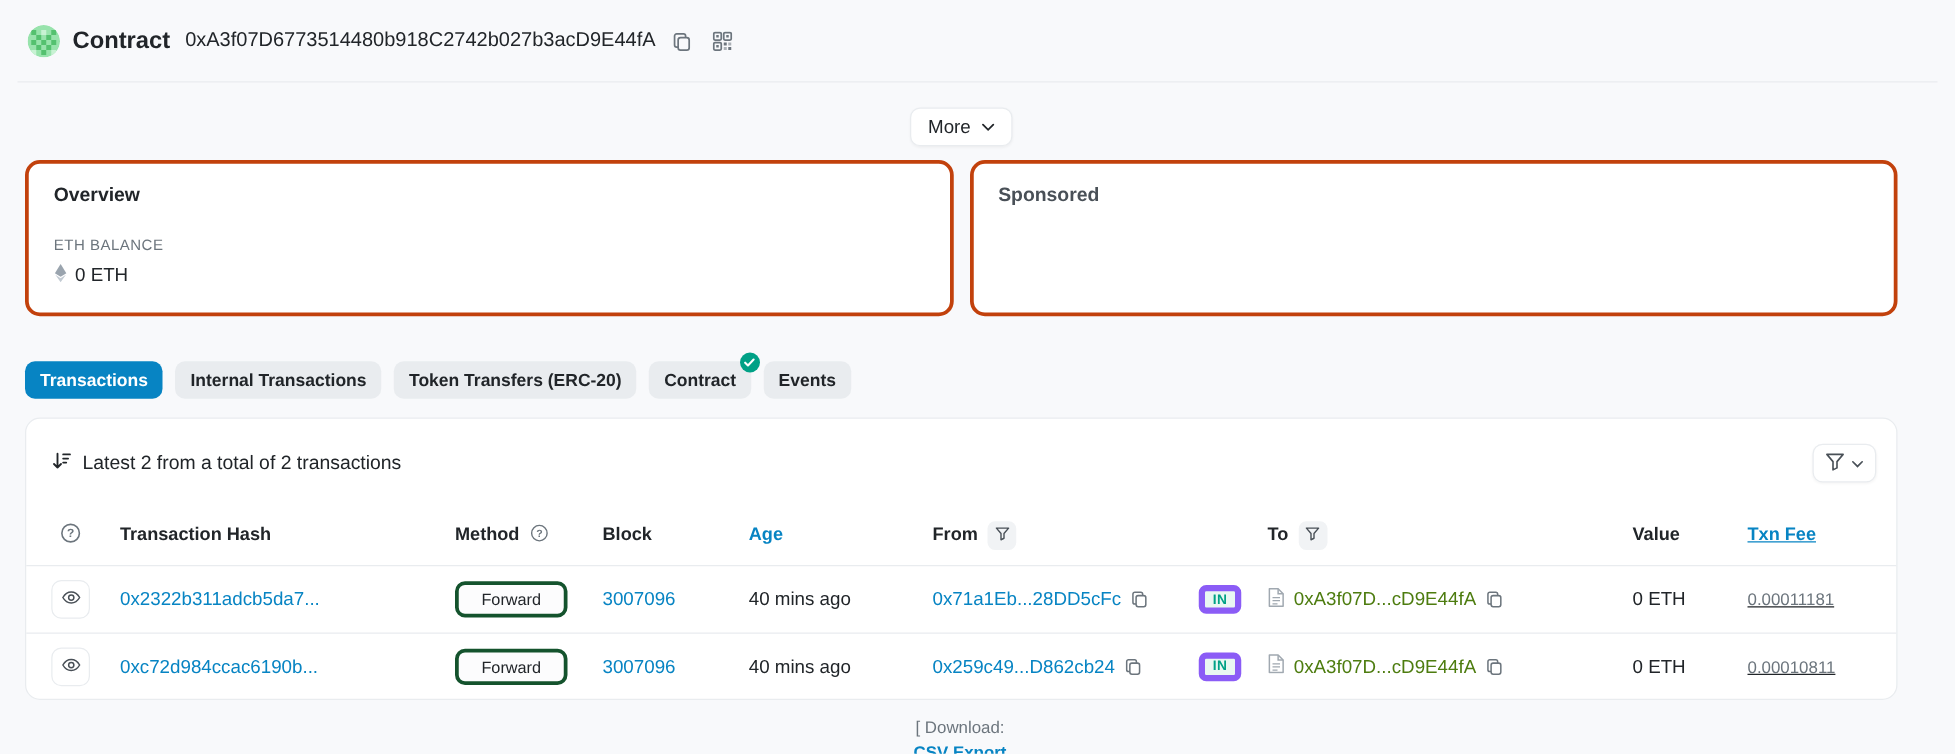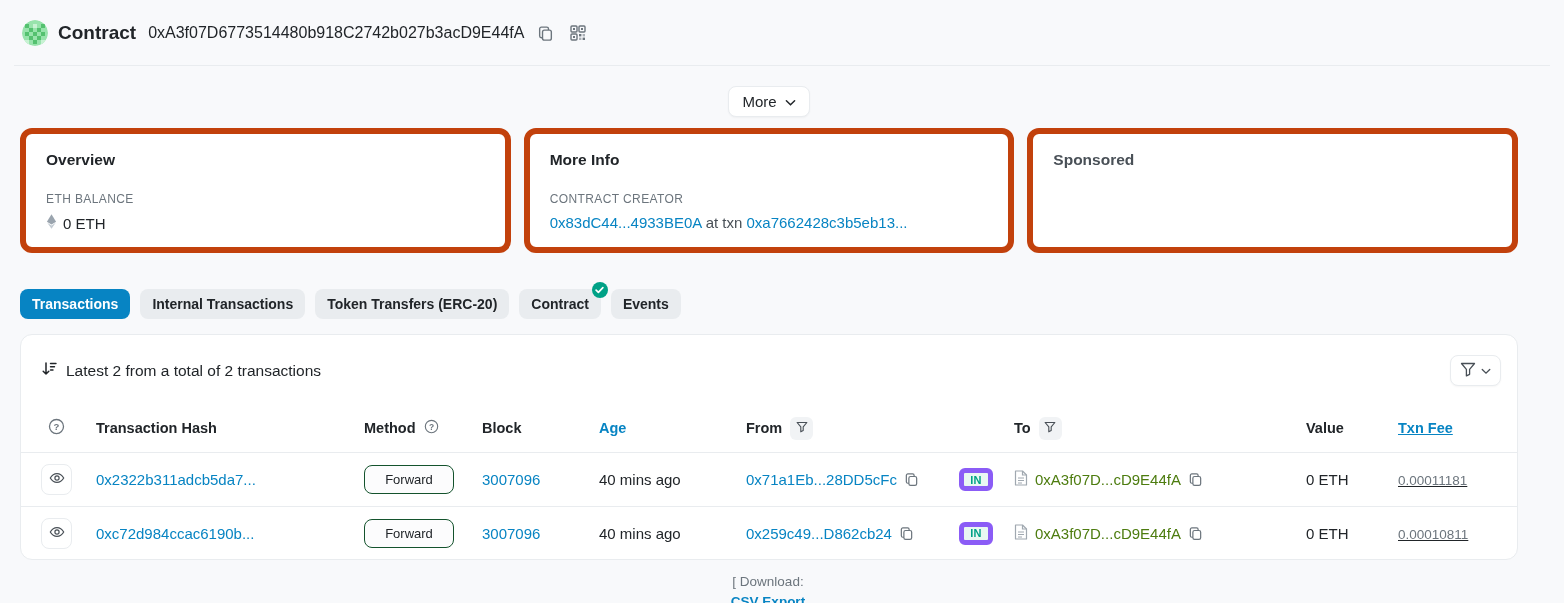--- a/index.html
+++ b/index.html
@@ -21,21 +21,21 @@
   .icon-btn svg { display:block; }
 
   
   .more-row { display:flex; justify-content:center; margin:20px 46px 0 20px; }
   .more-btn { display:inline-flex; align-items:center; gap:8px; height:31px; padding:0 13px;
     background:#fff; border:1px solid #e9ecef; border-radius:8px; font-size:15px; color:#212529;
     box-shadow:0 1px 2px rgba(0,0,0,.04); cursor:pointer; font-family:inherit; }
 
   
   .cards { display:flex; gap:13px; margin:11px 46px 0 20px; }
-  .card { flex:1 1 0; background:#fff; border:6px solid #c2410c; border-radius:12px; padding:17px 20px; height:125px; }
+  .card { flex:1 1 0; background:#fff; border:3px solid #c2410c; border-radius:12px; padding:17px 20px; height:125px; }
   .card-title { font-size:15.5px; font-weight:700; color:#212529; }
   .card-label { font-size:12px; color:#6c757d; letter-spacing:.4px; margin-top:23px; font-weight:400; }
   .card-value { font-size:15px; color:#212529; margin-top:8px; display:flex; align-items:center; gap:6px; }
   .creator-line { font-size:15px; margin-top:8px; color:#495057; }
   .link { color:#0784C3; text-decoration:none; cursor:pointer; }
 
   
   .tabs { display:flex; gap:10px; margin:36px 20px 0 20px; }
   .tab { position:relative; height:30px; display:inline-flex; align-items:center; padding:0 12px;
     border-radius:8px; background:#e9ecef; color:#212529; font-size:14px; font-weight:600;
@@ -60,21 +60,21 @@
   .th { display:flex; align-items:center; gap:8px; }
   .th-blue { color:#0784C3; font-weight:700; }
   .funnel-chip { width:23px; height:23px; border-radius:6px; background:#f1f3f5; display:inline-flex;
     align-items:center; justify-content:center; cursor:pointer; border:none; }
   .q-center { width:30px; display:flex; justify-content:center; }
 
   .eye-btn { width:31px; height:31px; border:1px solid #e9ecef; border-radius:8px; background:#fff;
     display:flex; align-items:center; justify-content:center; cursor:pointer; }
   .hash-link { font-size:15px; }
   .method-badge { width:90px; height:29px; display:flex; align-items:center; justify-content:center;
-    background:#fcfcfd; border:1px solid #14532d; border-radius:8px; font-size:13px; color:#212529; cursor:default; }
+    background:#fcfcfd; border:3px solid #14532d; border-radius:8px; font-size:13px; color:#212529; cursor:default; }
   .cell-flex { display:flex; align-items:center; gap:7px; }
   .dir-badge { min-width:30px; height:23px; padding:0 6px; display:inline-flex; align-items:center; justify-content:center;
     background:#e9f7f2; border:5px solid #8b5cf6; border-radius:6px;
     color:#00a186; font-size:11px; font-weight:700; letter-spacing:.3px; }
   .dir-cell { display:flex; justify-content:center; }
   .col-value { padding-left:25px; }
   .col-fee { padding-left:17px;text-decoration:underline; }
   .fee-text { font-size:13.5px; color:#6c757d; }
   .to-text { color:#4d7c0f; }
 
@@ -161,29 +161,20 @@
         <span>
           <svg width="11" height="15" viewBox="0 0 12 16">
             <polygon points="6,0 11,8.2 6,11.2 1,8.2" fill="#9aa4ae"></polygon>
             <polygon points="6,12.4 10.6,9.4 6,16 1.4,9.4" fill="#c3cbd3"></polygon>
           </svg>
         </span>
         <span>0 ETH</span>
       </div>
     </div>
 
-    <div class="card">
-      <div class="card-title">More Info</div>
-      <div class="card-label">CONTRACT CREATOR</div>
-      <div class="creator-line">
-        <a class="link">0x83dC44...4933BE0A</a>
-        <span>at txn</span>
-        <a class="link">0xa7662428c3b5eb13...</a>
-      </div>
-    </div>
 
     <div class="card">
       <div class="card-title" style="color:#495057">Sponsored</div>
     </div>
 
   </div>
 
   <div class="tabs">
     <button class="tab active">
       <span>Transactions</span>

